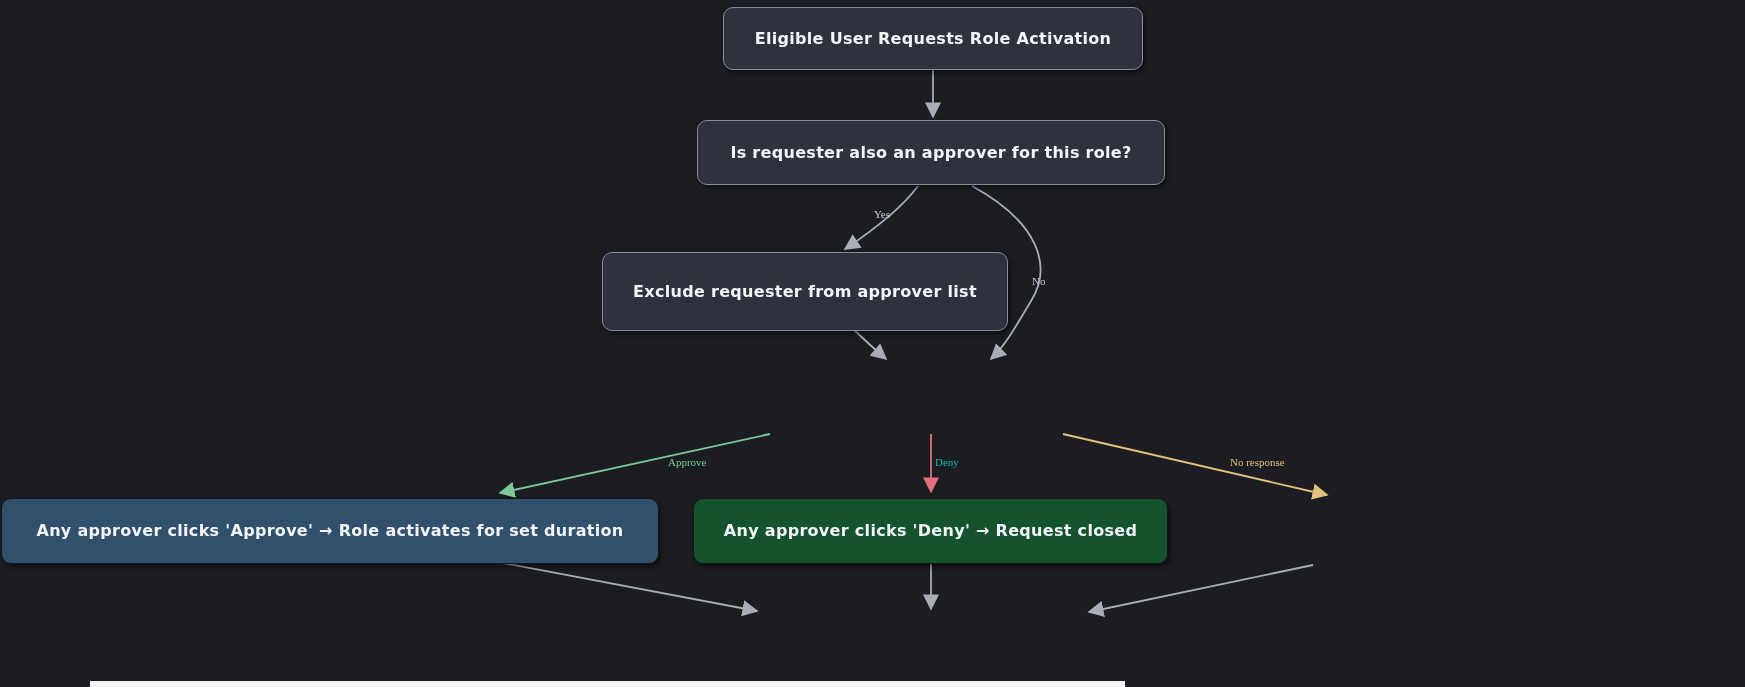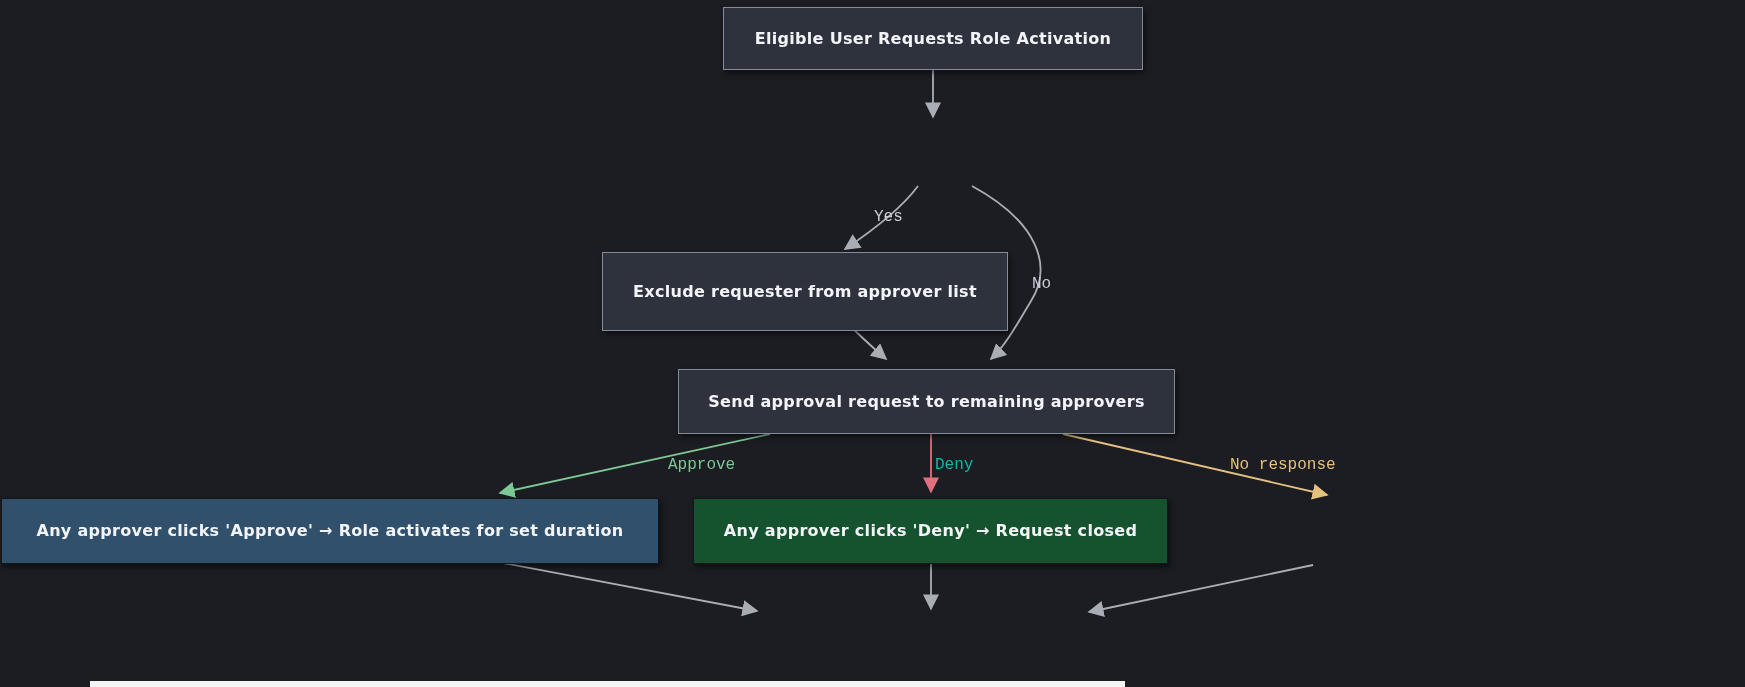--- a/index.html
+++ b/index.html
@@ -3,32 +3,32 @@
 <meta charset="utf-8">
 <style>
   html,body{margin:0;padding:0;background:#1b1d22;}
   .canvas{
     position:relative;width:1745px;height:687px;background:#1b1d22;
     overflow:hidden;font-family:"Liberation Sans",sans-serif;
   }
   .edges{position:absolute;left:0;top:0;}
   .node{
     position:absolute;display:flex;align-items:center;justify-content:center;
-    border-radius:0;color:#f2f4f8;font-weight:bold;font-size:16px;
+    border-radius:10px;color:#f2f4f8;font-weight:bold;font-size:16px;
     font-family:"DejaVu Sans","Liberation Sans",sans-serif;
     text-align:center;letter-spacing:.3px;line-height:1.2;
     box-shadow:2px 3px 5px rgba(0,0,0,.5);box-sizing:border-box;padding:0 14px;
   }
   .node--default{background:#2d323c;border:1px solid #848c9c;}
   .node--approve{background:#31506b;border:1px solid #14161a;}
   .node--deny{background:#14532d;border:1px solid #14161a;}
   .node--timeout{background:#7b713f;border:1px solid #14161a;}
   .edge-label{
-    position:absolute;font-size:16px;font-weight:400;white-space:nowrap;
-    color:#c9ced6;font-family:Liberation Mono, monospace;
+    position:absolute;font-size:11px;font-weight:400;white-space:nowrap;
+    color:#c9ced6;font-family:Liberation Serif, serif;
   }
   .edge-label--approve{color:#7dc894;text-align:center;}
   .edge-label--deny{color:#14b8a6;}
   .edge-label--timeout{color:#e4c17e;}
   .bottom-strip{position:absolute;background:#f4f4f4;}
 </style>
 </head>
 <body>
 
 <div class="canvas">
@@ -58,28 +58,28 @@
     <path d="M1063,434 L1327,495" stroke="#e4c17e" stroke-width="1.8" fill="none" marker-end="url(#arr-amber)"></path>
     <path d="M503,563 L757,611" stroke="#a9aeb5" stroke-width="1.8" fill="none" marker-end="url(#arr-gray)"></path>
     <path d="M931,564 L931,609" stroke="#a9aeb5" stroke-width="1.8" fill="none" marker-end="url(#arr-gray)"></path>
     <path d="M1313,565 L1089,612" stroke="#a9aeb5" stroke-width="1.8" fill="none" marker-end="url(#arr-gray)"></path>
   </svg>
 
   <div class="node node--default" style="left:723px;top:7px;width:420px;height:63px">
     <span>Eligible User Requests Role Activation</span>
   </div>
 
+  <div class="node node--default" style="left:697px;top:120px;width:468px;height:65px">
+    <span>Is requester also an approver for this role?</span>
+  </div>
 
   <div class="node node--default" style="left:602px;top:252px;width:406px;height:79px">
     <span>Exclude requester from approver list</span>
   </div>
 
-  <div class="node node--default" style="left:678px;top:369px;width:497px;height:65px">
-    <span>Send approval request to remaining approvers</span>
-  </div>
 
   <div class="node node--approve" style="left:1px;top:498px;width:658px;height:66px">
     <span>Any approver clicks 'Approve' → Role activates for set duration</span>
   </div>
 
   <div class="node node--deny" style="left:693px;top:498px;width:475px;height:66px">
     <span>Any approver clicks 'Deny' → Request closed</span>
   </div>
 
 

